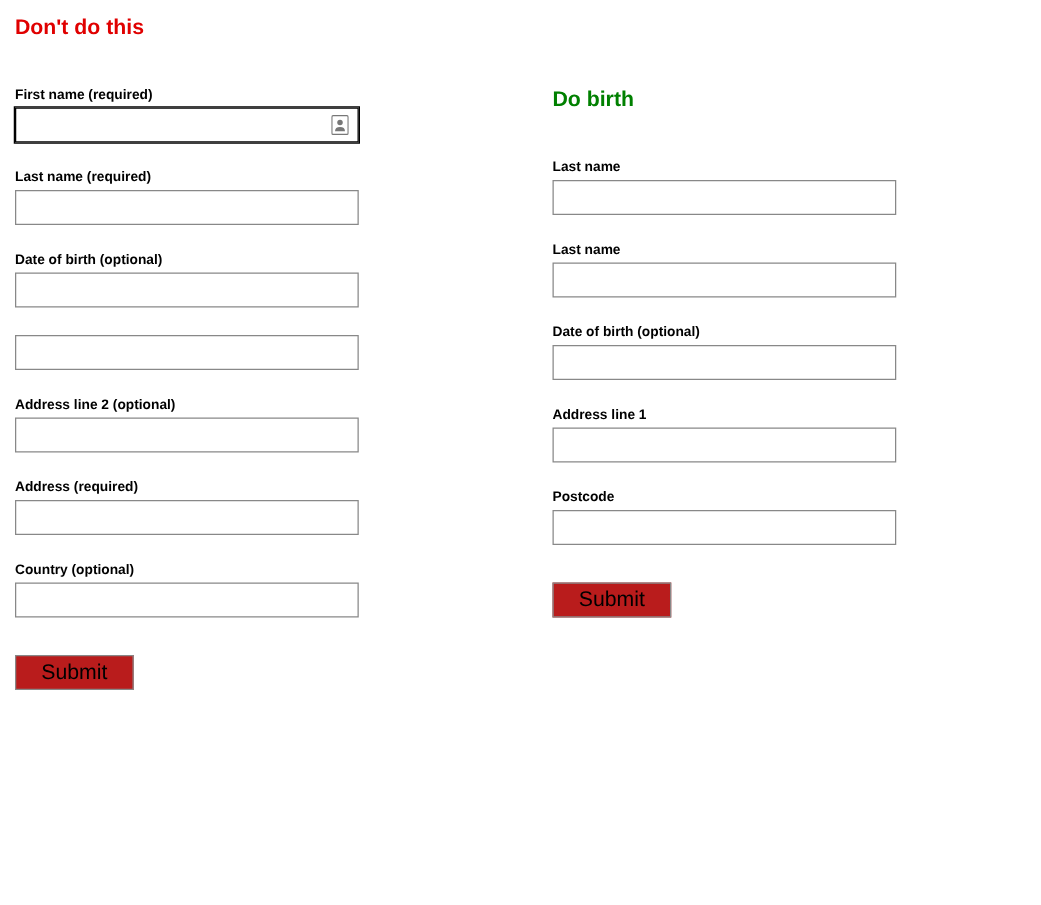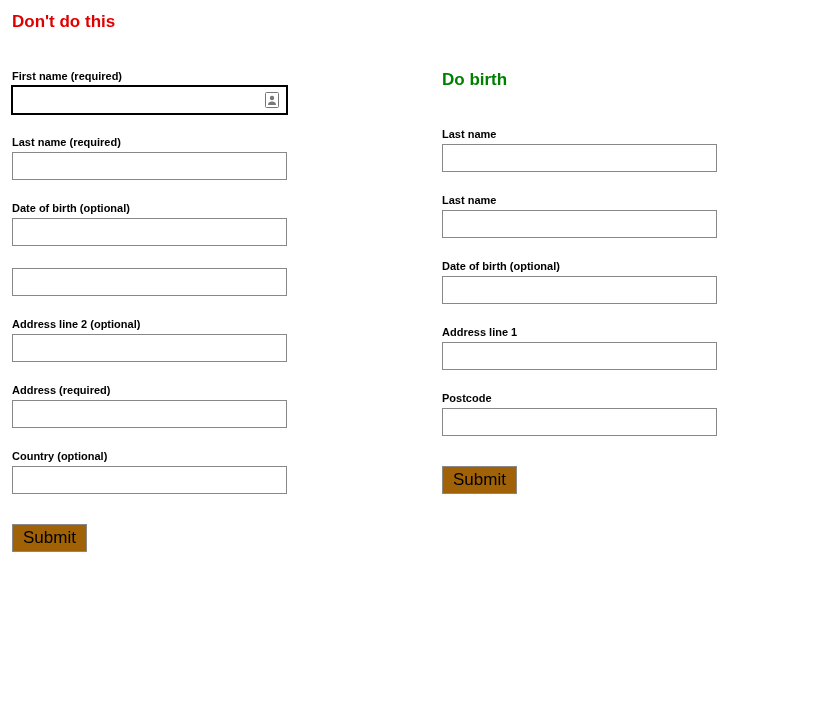--- a/index.html
+++ b/index.html
@@ -63,23 +63,23 @@
       right: 8px;
       top: 50%;
       transform: translateY(-50%);
       pointer-events: none;
     }
     .submit-wrap {
       margin-top: 30px;
     }
     button.submit {
       font-size: 17px;
-      padding: 3px 10px;
+      padding: 3px 20px;
       border: 1px solid #888;
-      background: #a16207;
+      background: #b91c1c;
       cursor: pointer;
       font-family: inherit;
     }
   </style>
 </head>
 <body>
 
 <div class="columns">
 
   <div class="col">

